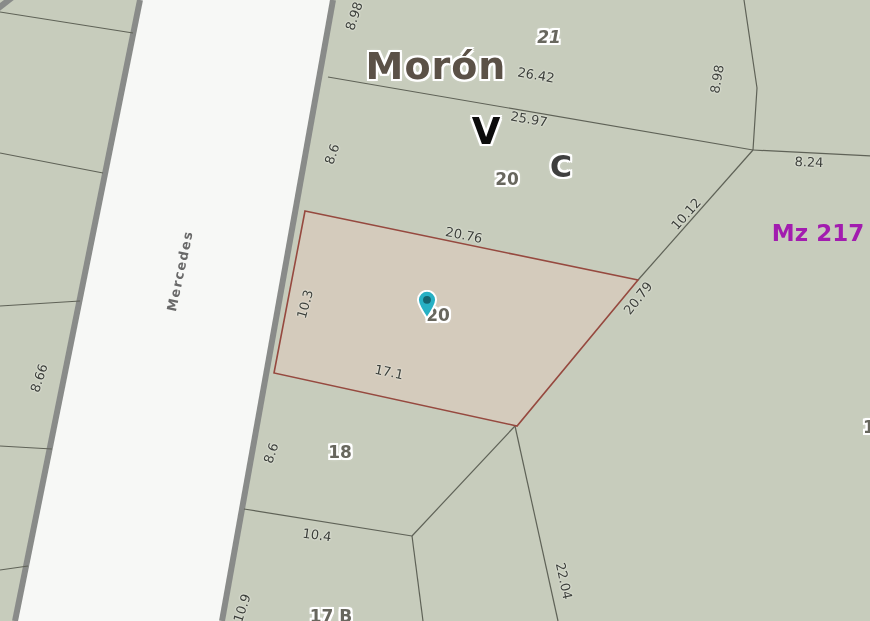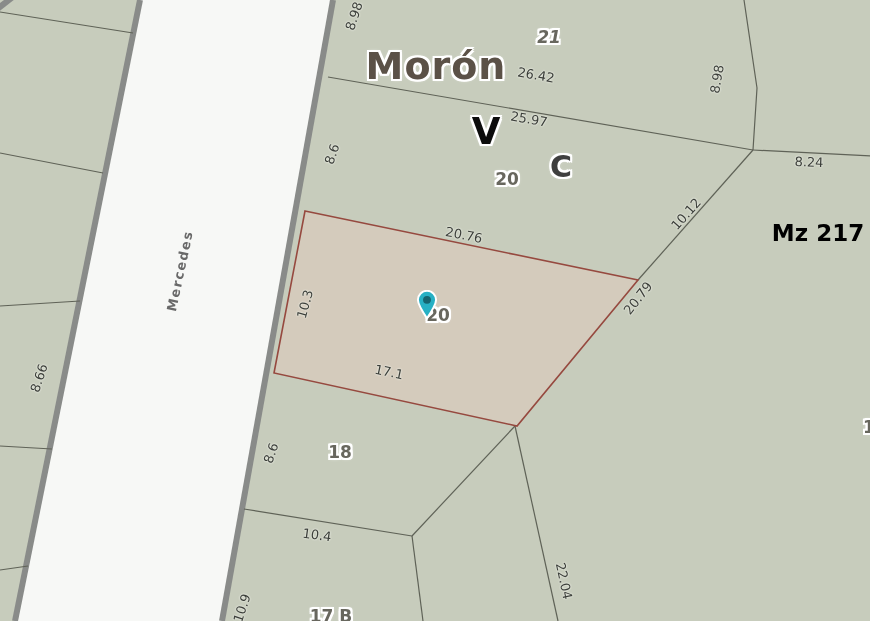--- a/index.html
+++ b/index.html
@@ -24,21 +24,21 @@
     text-shadow:0 0 2px #eef0e8, 0 0 2px #eef0e8;
   }
   .halo{
     text-shadow:-2px -2px 0 #fff,2px -2px 0 #fff,-2px 2px 0 #fff,2px 2px 0 #fff,
       -2px 0 0 #fff,2px 0 0 #fff,0 -2px 0 #fff,0 2px 0 #fff,0 0 4px #fff;
   }
   .parcel-num{font-weight:bold; font-size:17px; color:var(--text-parcel);}
   .city{font-weight:bold; font-size:38px; color:var(--text-city); letter-spacing:1px;}
   .zone-v{font-weight:bold; font-size:37px; color:#0c0c0c;}
   .zone-c{font-weight:bold; font-size:30px; color:#3f3f3f;}
-  .block{font-weight:bold; font-size:23px; color:#000000; text-shadow:none;}
+  .block{font-weight:bold; font-size:23px; color:#a21caf; text-shadow:none;}
   .street{font-weight:bold; font-size:13px; color:var(--text-street); letter-spacing:1.5px; text-shadow:none;}
   #pin{position:absolute; left:415px; top:290px;}
   .pin-body{fill:var(--pin-fill); stroke:#ffffff; stroke-width:2.5;}
   .pin-dot{fill:var(--pin-dot);}
 </style>
 </head>
 <body>
 
 <div id="map">
 

